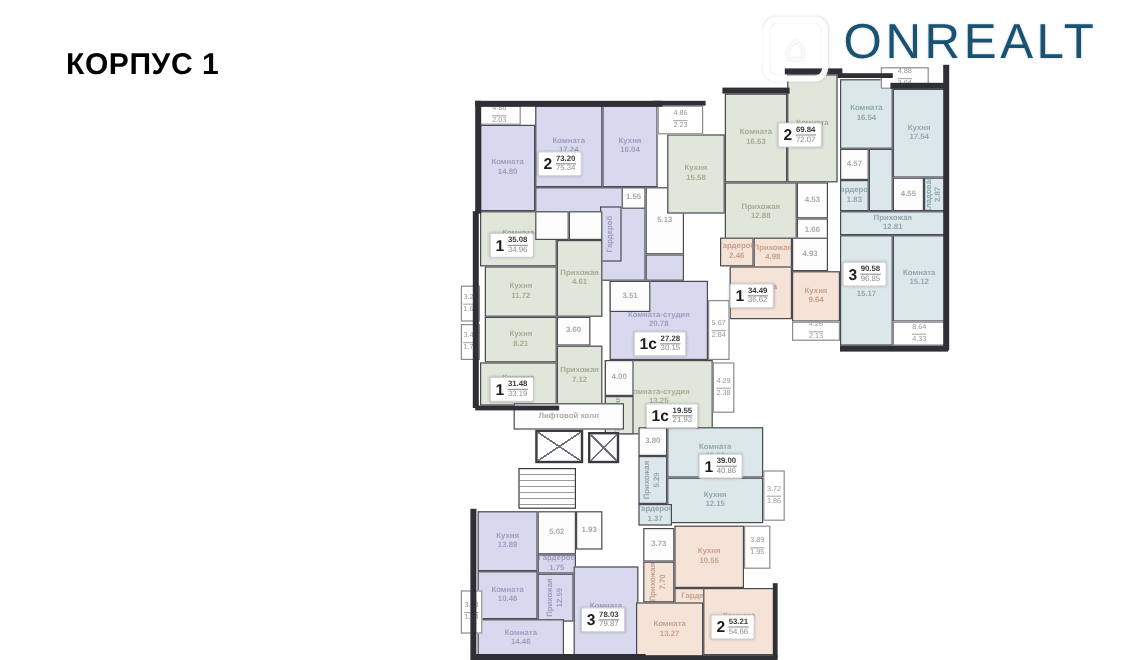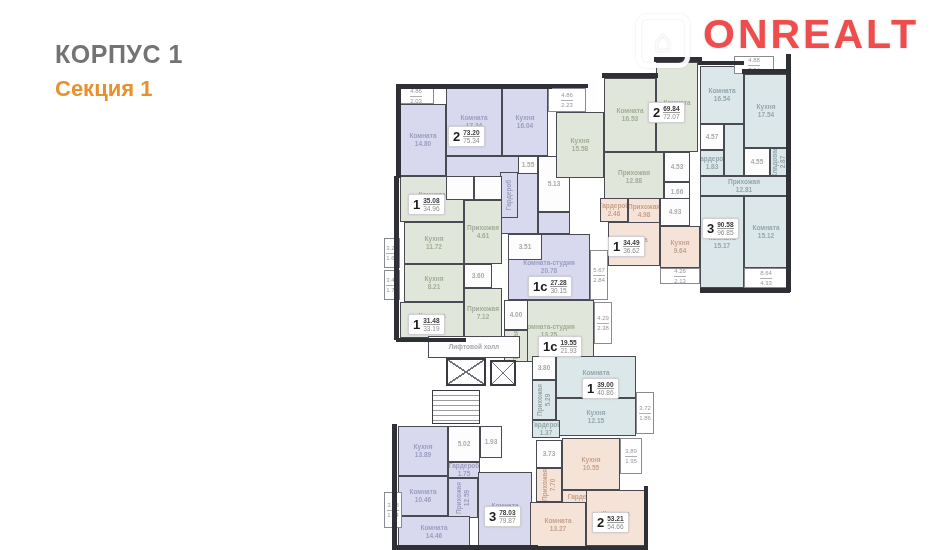--- a/index.html
+++ b/index.html
@@ -1,29 +1,29 @@
 <!DOCTYPE html>
 <html><head>
 <meta charset="utf-8">
 <style>
   html,body{margin:0;padding:0}
   body{width:941px;height:550px;background:#fff;position:relative;overflow:hidden;
        font-family:"Liberation Sans",sans-serif;}
   .titles{position:absolute;left:55px;top:40px;z-index:40}
-  .t1{color:#737373;font-size:25px;font-weight:bold;letter-spacing:.5px}
+  .t1{color:#000000;font-size:25px;font-weight:bold;letter-spacing:.5px}
   .t2{color:#e8912c;font-size:22px;font-weight:bold;margin-top:7px}
   .t3{color:#141414;font-size:17px;font-weight:bold;margin-top:7px}
 
   .watermark{position:absolute;left:636px;top:14px;display:flex;gap:13px;align-items:flex-start;
              z-index:60;pointer-events:none;opacity:.95}
   .wicon{width:44px;height:44px;border:5px solid #fff;border-radius:11px;display:flex;align-items:center;
          justify-content:center;color:#fff;font-size:30px;font-weight:bold;
          text-shadow:0 0 2px rgba(150,150,150,.45);
          box-shadow:0 0 2px rgba(150,150,150,.30), inset 0 0 2px rgba(150,150,150,.30)}
-  .wbrand{font-size:41px;font-weight:bold;color:#ef4444;letter-spacing:3px;line-height:1;
+  .wbrand{font-size:41px;font-weight:normal;color:#0c4a6e;letter-spacing:3px;line-height:1;
           text-shadow:0 0 2px rgba(150,150,150,.5)}
   .wtag{font-size:15px;font-weight:bold;color:#fff;letter-spacing:7px;margin-top:5px;
         text-shadow:0 0 2px rgba(150,150,150,.5)}
 
   #plan{position:absolute;left:0;top:0;width:941px;height:550px}
   .room{position:absolute;box-sizing:border-box;border:1.5px solid #4a4a52;display:flex;
         align-items:center;justify-content:center;overflow:hidden;text-align:center;z-index:2}
   .lbl{display:flex;flex-direction:column;align-items:center}
   .vert .lbl{transform:rotate(-90deg)}
   .room span{font-size:6.5px;line-height:8px;white-space:nowrap;font-weight:bold}
@@ -51,21 +51,20 @@
         linear-gradient(to bottom right,transparent calc(50% - .7px),#70707a calc(50% - .7px),
           #70707a calc(50% + .7px),transparent calc(50% + .7px)),#fff}
   .stairs{position:absolute;box-sizing:border-box;border:1.5px solid #3a3a40;z-index:5;
         background:repeating-linear-gradient(to bottom,#fff 0,#fff 4px,#9a9aa2 4px,#9a9aa2 5px)}
 </style>
 </head>
 <body>
 
 <div class="titles">
   <div class="t1">КОРПУС 1</div>
-  <div class="t2">Секция 1</div>
 </div>
 
 <div class="watermark">
   <div class="wicon">
     <span>⌂</span>
   </div>
   <div class="wtext">
     <div class="wbrand">ONREALT</div>
   </div>
 </div>

